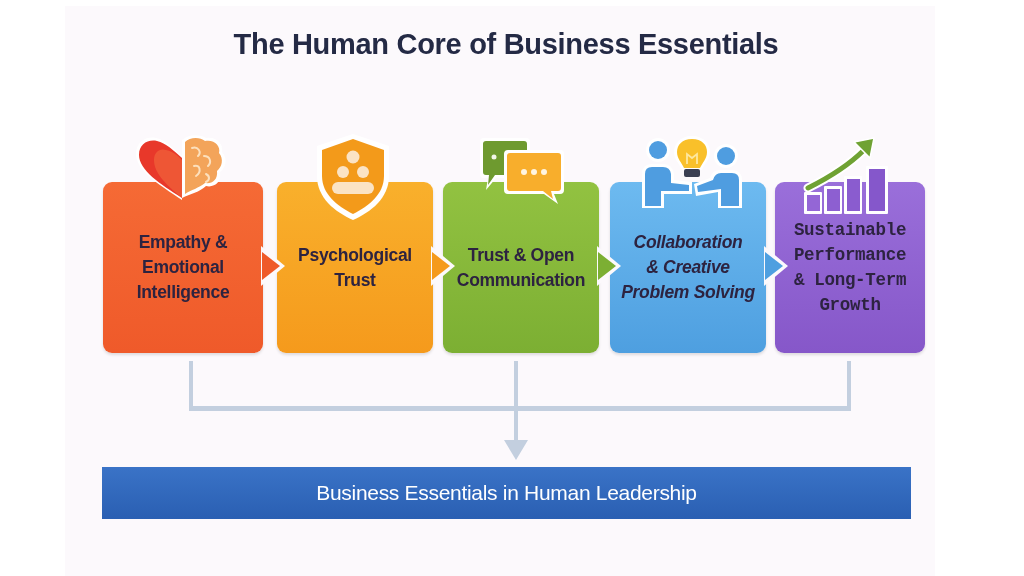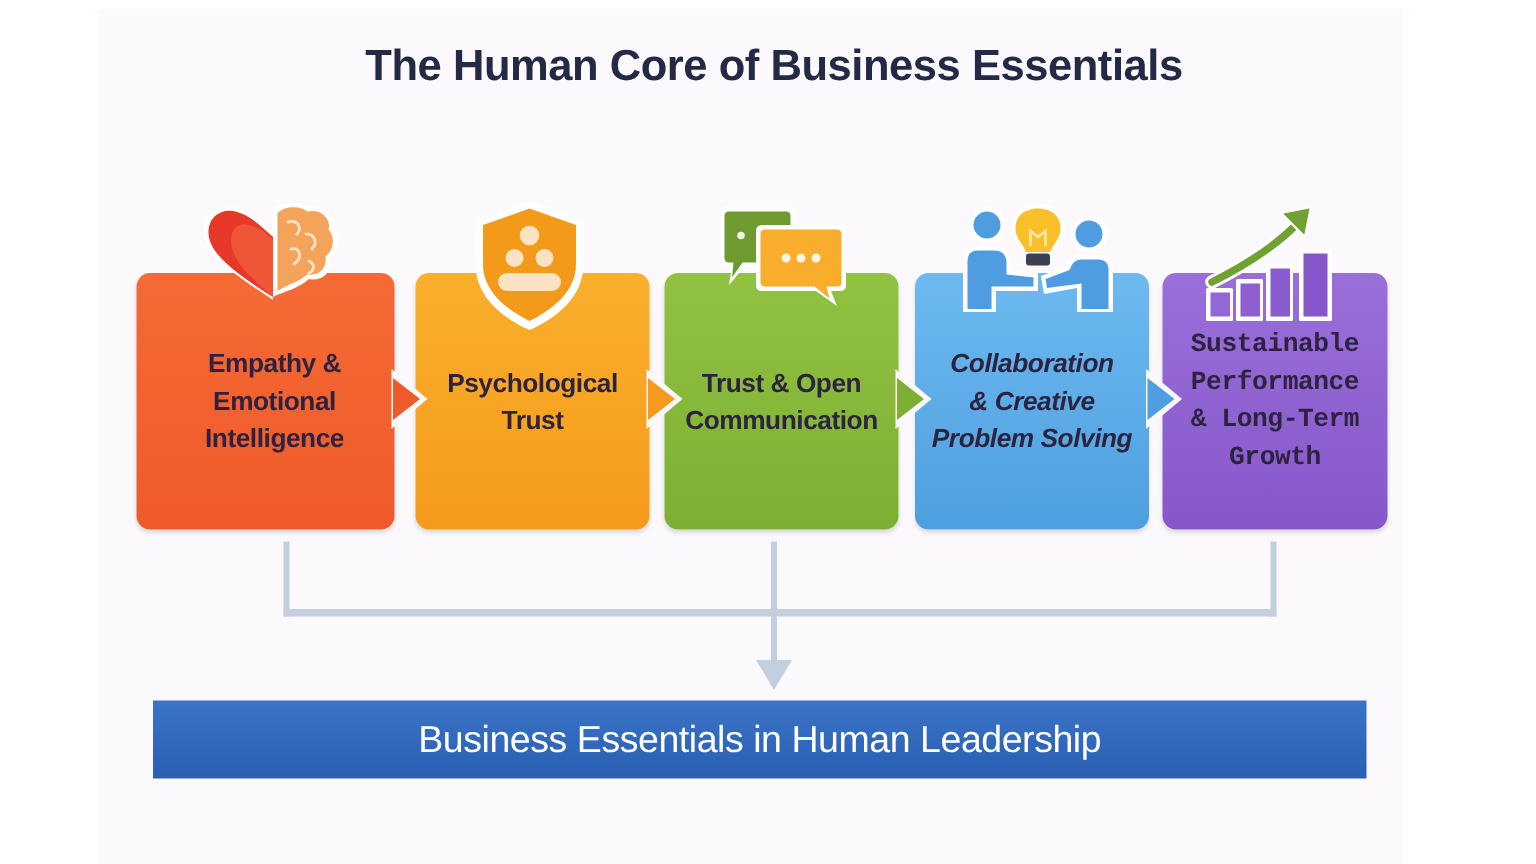--- a/index.html
+++ b/index.html
@@ -1,44 +1,44 @@
 <!DOCTYPE html>
 <html><head>
 <meta charset="utf-8">
 <style>
   html, body { margin:0; padding:0; }
   body { width:1024px; height:576px; background:#ffffff; position:relative; overflow:hidden;
          font-family:"Liberation Sans", sans-serif; }
   .card { position:absolute; left:65px; top:6px; width:870px; height:570px; background:#fcf9fc; }
   .title { position:absolute; left:0; top:28px; width:1012px; text-align:center;
-           font-size:29px; font-weight:bold; color:#242a45; letter-spacing:-0.3px;margin-left:10px; }
+           font-size:29px; font-weight:bold; color:#242a45; letter-spacing:-0.3px; }
   .box { position:absolute; top:182px; width:160px; height:171px; border-radius:9px;
          display:flex; align-items:center; justify-content:center; text-align:center;
          box-shadow:0 2px 3px rgba(0,0,0,0.12); }
   .box span { font-size:17.5px; font-weight:bold; line-height:25px; color:#2d2340; white-space:pre-line;
               position:relative; z-index:2; letter-spacing:-0.3px; }
   .notch { position:absolute; top:252px; width:0; height:0; border-top:14px solid transparent;
            border-bottom:14px solid transparent; border-left:18px solid; z-index:3; }
   .notch-gap { position:absolute; top:246px; width:0; height:0; border-top:20px solid transparent;
            border-bottom:20px solid transparent; border-left:24px solid #fcf9fc; z-index:2; }
   .icon { position:absolute; z-index:4; }
   .line { position:absolute; background:#c3cfdf; }
   .banner { position:absolute; left:102px; top:467px; width:809px; height:52px;
             background:linear-gradient(180deg,#3a73c7 0%, #2a5fb2 100%);
             display:flex; align-items:center; justify-content:center; }
-  .banner span { color:#ffffff; font-size:25px; letter-spacing:-0.3px; }
+  .banner span { color:#ffffff; font-size:21px; letter-spacing:-0.3px; }
 </style>
 </head>
 <body>
 
 <div class="card"></div>
 
 <div class="title">The Human Core of Business Essentials</div>
 
-<div class="box" style="left:91px; background:linear-gradient(180deg,#f56a35,#ef5a2a);padding-left:12px;">
+<div class="box" style="left:103px; background:linear-gradient(180deg,#f56a35,#ef5a2a);">
   <span>Empathy &amp;
 Emotional
 Intelligence</span>
 </div>
 <div class="box" style="left:277px; width:156px; background:linear-gradient(180deg,#f9b02c,#f59a1c);">
   <span>Psychological
 Trust</span>
 </div>
 <div class="box" style="left:443px; width:156px; background:linear-gradient(180deg,#92c241,#7caf33);text-align:center;">
   <span>Trust &amp; Open

